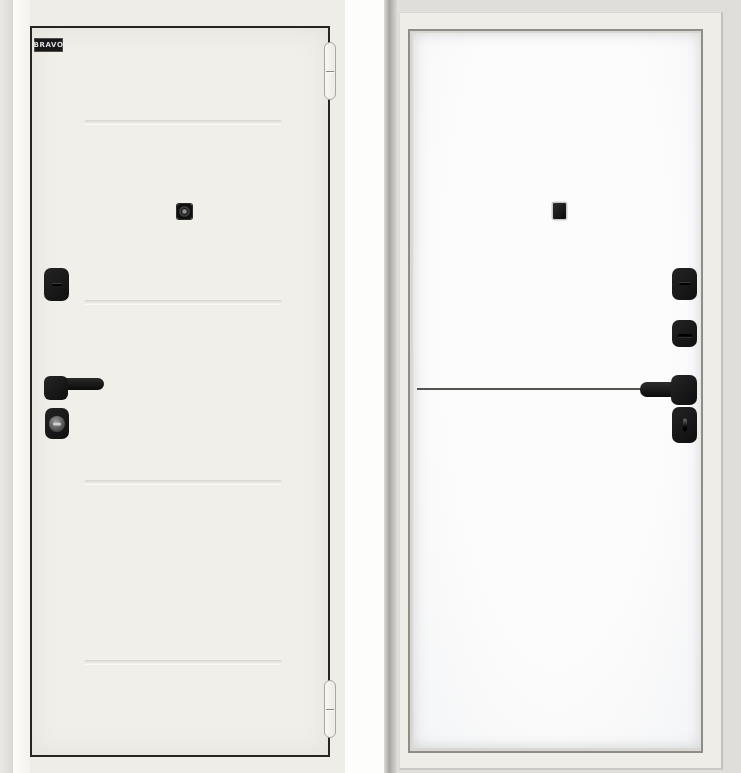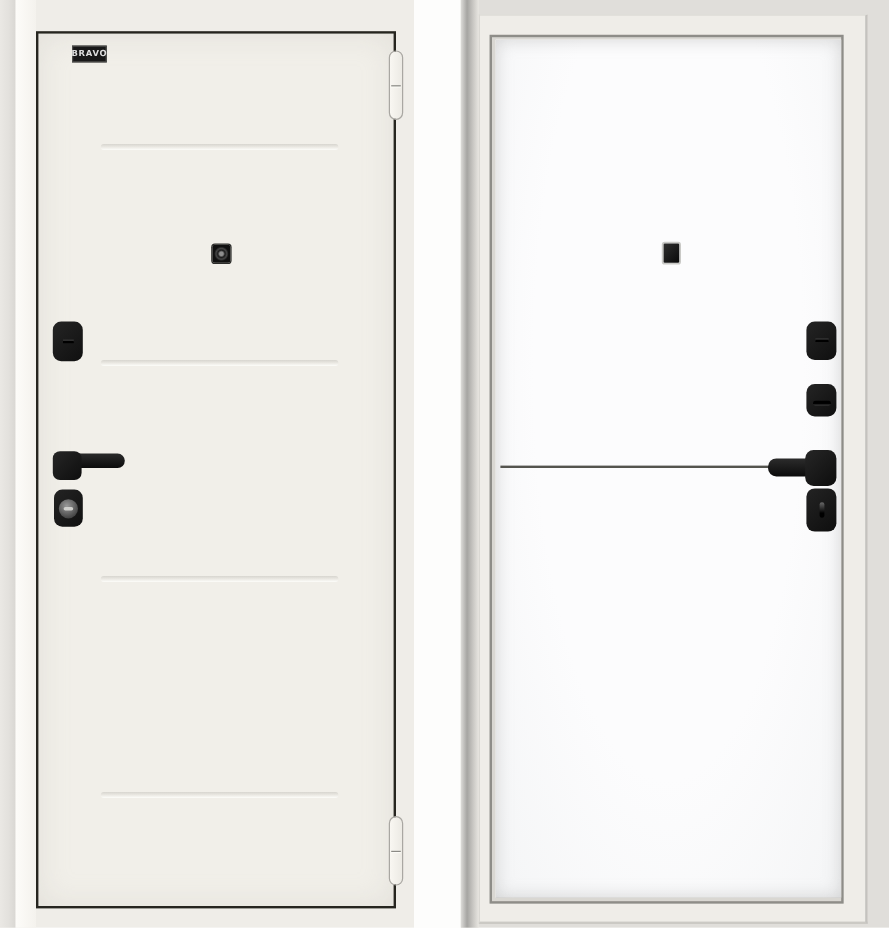--- a/index.html
+++ b/index.html
@@ -13,21 +13,21 @@
   
   .panel-left{left:0;top:0;width:345px;height:773px;background:#efede8;}
   .bg-strip-far-left{left:0;top:0;width:13px;height:773px;
     background:linear-gradient(90deg,#eae8e4 0%,#e3e1dd 55%,#d9d7d3 100%);}
   .door-side-edge{left:13px;top:0;width:17px;height:773px;
     background:linear-gradient(90deg,#fdfcf9 0%,#f4f2ed 100%);}
   .leaf-front{left:30px;top:26px;width:300px;height:731px;
     box-sizing:border-box;border:2px solid #26251f;
     background:#f1efe9;
     box-shadow:inset 0 0 26px rgba(190,186,178,.28);}
-  .brand-badge{left:60px;top:38px;width:29px;height:14px;
+  .brand-badge{left:34px;top:38px;width:29px;height:14px;
     background:#181818;border:1px solid #4e4e4c;box-sizing:border-box;
     display:flex;align-items:center;justify-content:center;
     color:#dedede;font-size:7px;font-weight:700;letter-spacing:.6px;line-height:1;}
   .groove{left:84px;width:198px;height:5px;border-radius:3px;
     background:linear-gradient(180deg,#d7d5cf 0%,#e9e7e1 45%,#fdfdfa 100%);}
   .groove.g1{top:120px;} .groove.g2{top:300px;}
   .groove.g3{top:480px;} .groove.g4{top:660px;}
   .peephole-front{left:177px;top:204px;width:15px;height:15px;border-radius:2px;
     background:radial-gradient(circle at 50% 50%,#8f8f8f 0 1.5px,#1c1c1c 3px,#454545 4.5px,#101010 6px);
     box-shadow:0 0 0 1px #2c2c2a;}

